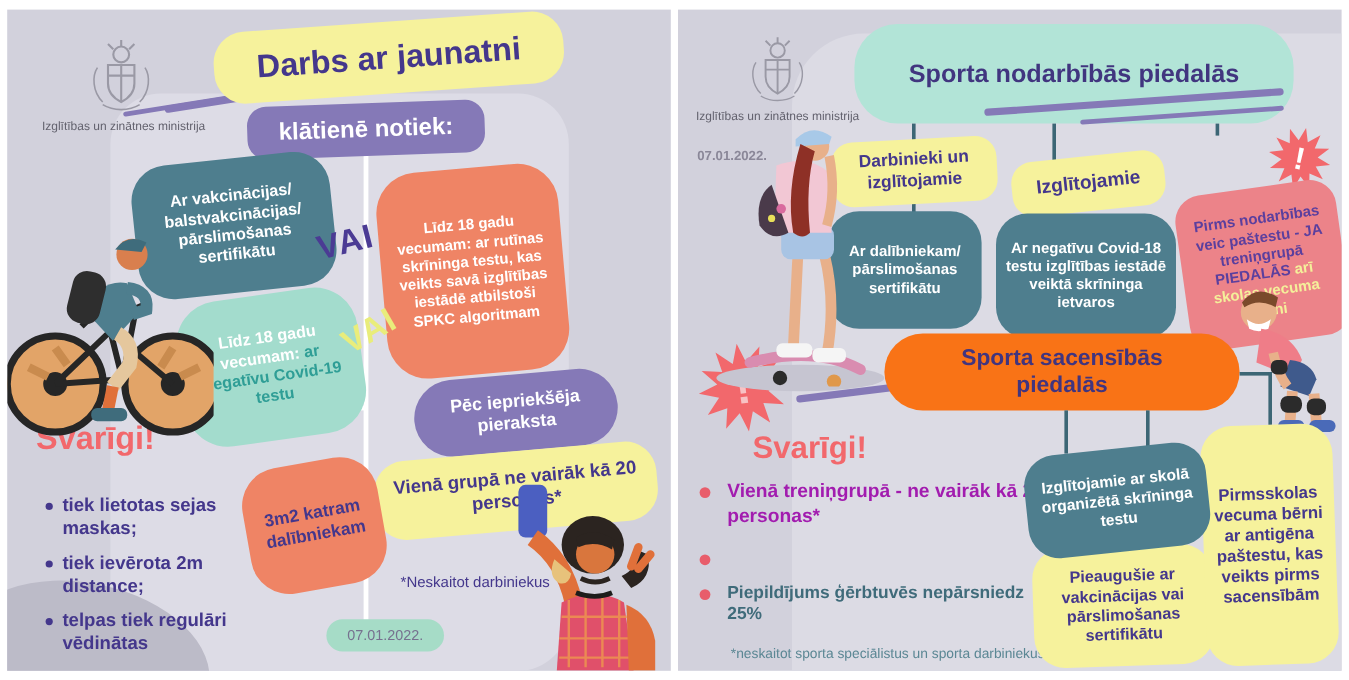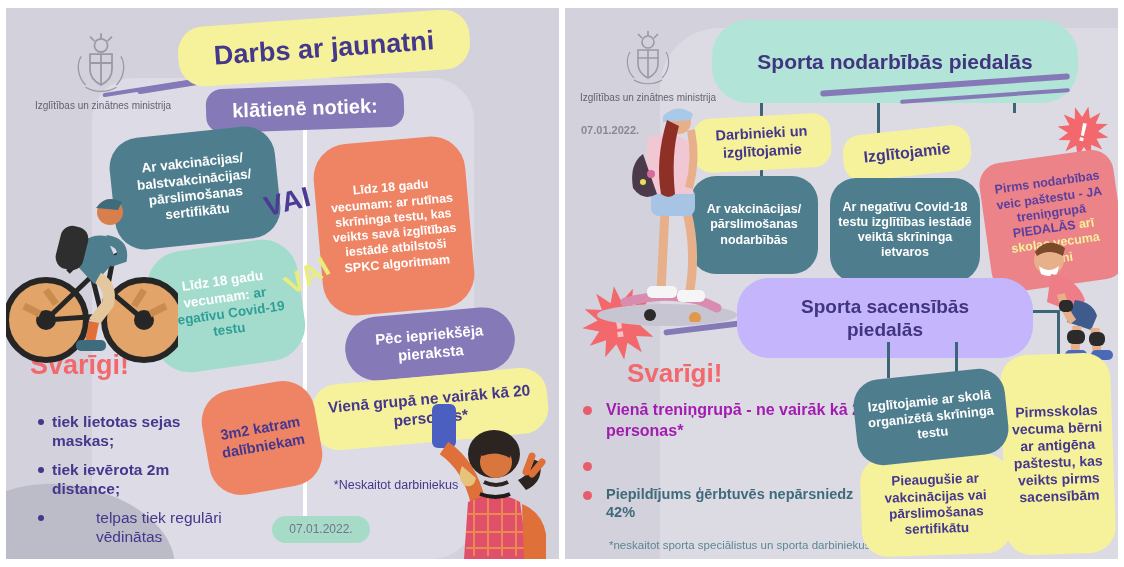--- a/index.html
+++ b/index.html
@@ -108,21 +108,21 @@
       <div class="bul">
         <span class="dot" style="width:6px;height:6px;background:#44378c;margin:7px 8px 0 0;"></span>
         <span style="color:#44378c;font-size:15.5px;font-weight:700;line-height:1.25;">tiek lietotas sejas maskas;</span>
       </div>
       <div class="bul">
         <span class="dot" style="width:6px;height:6px;background:#44378c;margin:7px 8px 0 0;"></span>
         <span style="color:#44378c;font-size:15.5px;font-weight:700;line-height:1.25;">tiek ievērota 2m distance;</span>
       </div>
       <div class="bul">
         <span class="dot" style="width:6px;height:6px;background:#44378c;margin:7px 8px 0 0;"></span>
-        <span style="color:#44378c;font-size:15.5px;font-weight:400;line-height:1.25;margin-left:44px;">telpas tiek regulāri vēdinātas</span>
+        <span style="color:#44378c;font-size:15.5px;font-weight:700;line-height:1.25;">telpas tiek regulāri vēdinātas</span>
       </div>
     </div>
 
     <div class="abs" style="left:300px;top:470px;width:180px;text-align:center;color:#44378c;font-size:12.5px;font-weight:400;">*Neskaitot  darbiniekus</div>
 
     <div class="box" style="left:266px;top:508px;width:98px;height:27px;background:#a6dcc7;border-radius:14px;
                 color:#76718f;font-size:12px;font-weight:400;">
       <span>07.01.2022.</span>
     </div>
 
@@ -201,38 +201,38 @@
 
     <div class="starburst" style="left:492px;top:98px;width:52px;height:52px;transform:rotate(12deg);">
       <svg viewBox="0 0 100 100">
           <polygon fill="#f2686c" points="100,50 78,57.5 93.3,75 70.5,70.5 75,93.3 57.5,78 50,100 42.5,78 25,93.3 29.5,70.5 6.7,75 22,57.5 0,50 22,42.5 6.7,25 29.5,29.5 25,6.7 42.5,22 50,0 57.5,22 75,6.7 70.5,29.5 93.3,25 78,42.5"></polygon>
         </svg>
       <span class="mark" style="color:#ffffff;font-size:26px;">!</span>
     </div>
 
     <div class="box" style="left:125px;top:168px;width:128px;height:98px;background:#4e7e8e;border-radius:26px;
                 color:#ffffff;font-size:12.5px;">
-      <span>Ar vakcinācijas/ pārslimošanas nodarbībās</span>
+      <span>Ar dalībniekam/ pārslimošanas sertifikātu</span>
     </div>
     <div class="box" style="left:265px;top:170px;width:150px;height:104px;background:#4e7e8e;border-radius:26px;
                 color:#ffffff;font-size:12.5px;">
       <span>Ar negatīvu Covid-18 testu izglītības iestādē veiktā skrīninga ietvaros</span>
     </div>
 
     <div class="box" style="left:420px;top:148px;width:135px;height:130px;background:#ec8389;border-radius:22px;
                 transform:rotate(-8deg);font-size:12.5px;">
       <span>
         <span style="color:#5b3f9e;">Pirms nodarbības veic paštestu - JA treniņgrupā PIEDALĀS</span>
         <span> </span>
         <span style="color:#f4f09a;">arī skolas vecuma bērni</span>
       </span>
     </div>
 
     <div class="brush" style="left:98px;top:312px;width:160px;height:6px;transform:rotate(-7deg);"></div>
-    <div class="box" style="left:172px;top:270px;width:296px;height:80px;background:#c4b5fd;border-radius:32px;
+    <div class="box" style="left:172px;top:270px;width:296px;height:64px;background:#f97316;border-radius:32px;
                 color:#41357f;font-size:19px;padding:6px 30px;">
       <span>Sporta sacensībās piedalās</span>
     </div>
 
     <div class="connT" style="left:322px;top:334px;width:2.5px;height:36px;"></div>
     <div class="connT" style="left:390px;top:334px;width:2.5px;height:113px;"></div>
     <div class="connT" style="left:468px;top:302px;width:26px;height:2.5px;"></div>
     <div class="connT" style="left:492px;top:302px;width:2.5px;height:44px;"></div>
 
     <div class="starburst" style="left:16px;top:278px;width:76px;height:74px;transform:rotate(-8deg);">
@@ -247,21 +247,21 @@
     <div class="abs" style="left:18px;top:392px;width:300px;">
       <div class="bul" style="margin-bottom:14px;">
         <span class="dot" style="width:9px;height:9px;background:#e85d6b;margin:6px 14px 0 0;"></span>
         <span style="color:#a21caf;font-size:16px;font-weight:700;line-height:1.3;">Vienā treniņgrupā - ne vairāk kā 20 personas*</span>
       </div>
       <div class="bul" style="margin-bottom:14px;">
         <span class="dot" style="width:9px;height:9px;background:#e85d6b;margin:6px 14px 0 0;"></span>
       </div>
       <div class="bul">
         <span class="dot" style="width:9px;height:9px;background:#e85d6b;margin:6px 14px 0 0;"></span>
-        <span style="color:#3f6b7a;font-size:14.5px;font-weight:700;line-height:1.3;">Piepildījums ģērbtuvēs nepārsniedz 42%</span>
+        <span style="color:#3f6b7a;font-size:14.5px;font-weight:700;line-height:1.3;">Piepildījums ģērbtuvēs nepārsniedz 25%</span>
       </div>
     </div>
 
     <div class="abs" style="left:44px;top:531px;color:#5b8794;font-size:11.5px;font-weight:400;">*neskaitot sporta speciālistus un sporta darbiniekus</div>
 
     <div class="box" style="left:438px;top:346px;width:110px;height:200px;background:#f6f29c;border-radius:26px;
                 transform:rotate(-2deg);color:#44378c;font-size:14px;z-index:3;">
       <span>Pirmsskolas vecuma bērni ar antigēna paštestu, kas veikts pirms sacensībām</span>
     </div>
     <div class="box" style="left:296px;top:447px;width:150px;height:100px;background:#f6f29c;border-radius:26px;

